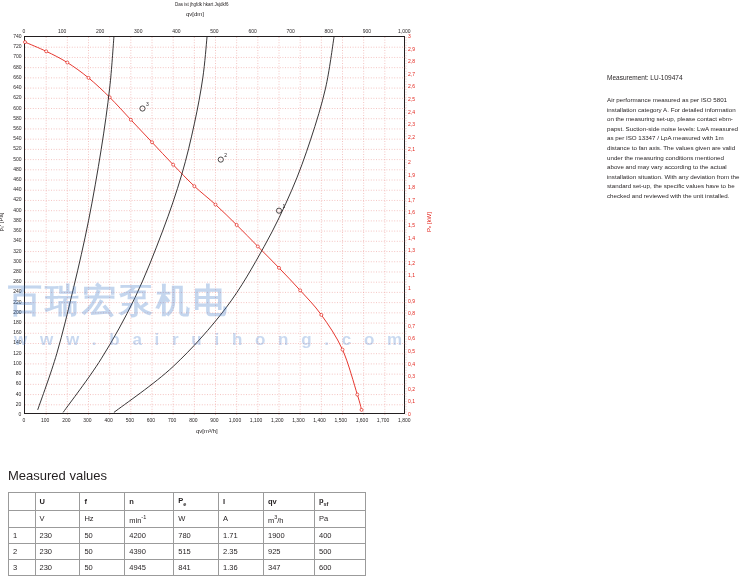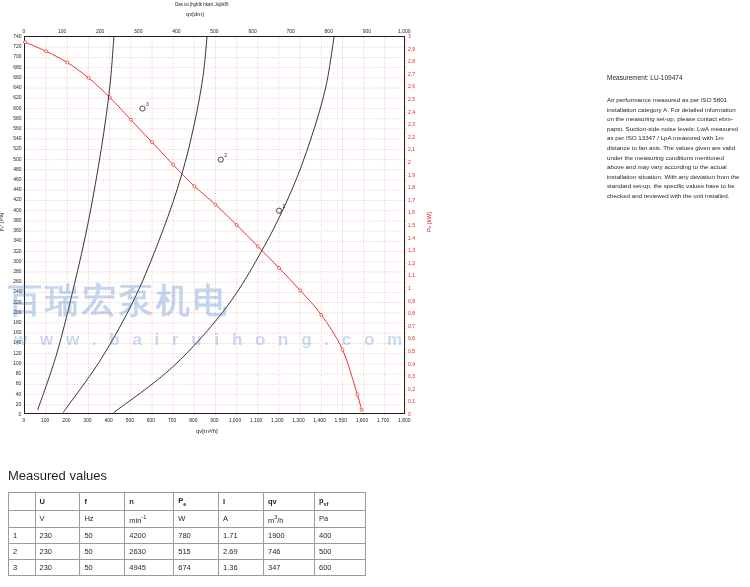--- a/index.html
+++ b/index.html
@@ -427,32 +427,32 @@
           <td>4200</td>
           <td>780</td>
           <td>1.71</td>
           <td>1900</td>
           <td>400</td>
         </tr>
         <tr>
           <td>2</td>
           <td>230</td>
           <td>50</td>
-          <td>2630</td>
+          <td>4390</td>
           <td>515</td>
-          <td>2.69</td>
-          <td>746</td>
+          <td>2.35</td>
+          <td>925</td>
           <td>500</td>
         </tr>
         <tr>
           <td>3</td>
           <td>230</td>
           <td>50</td>
           <td>4945</td>
-          <td>674</td>
+          <td>841</td>
           <td>1.36</td>
           <td>347</td>
           <td>600</td>
         </tr>
       </tbody>
   </table>
 
 </div>
 
 </body></html>

